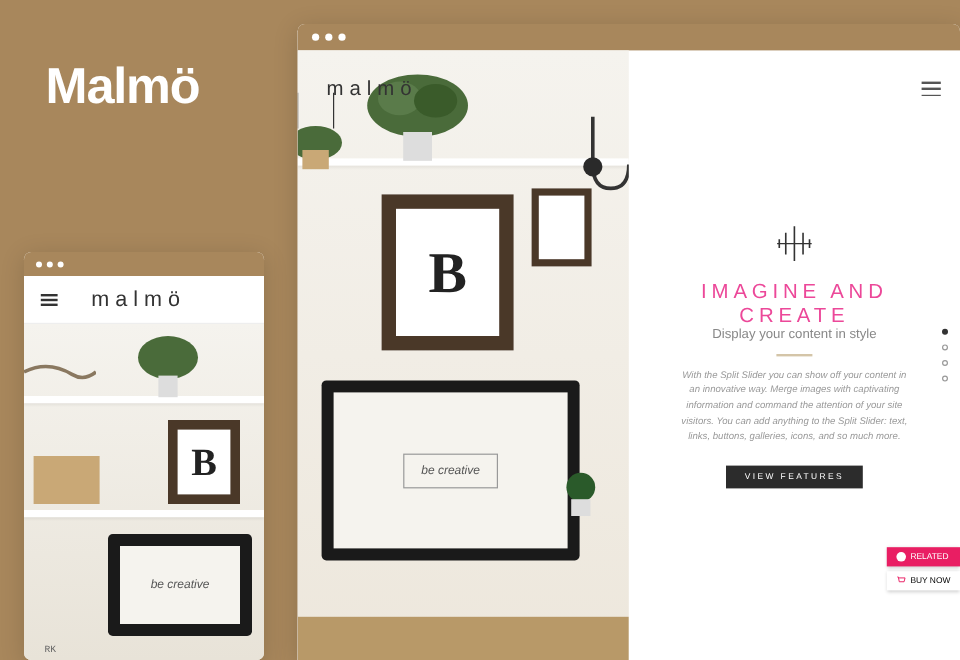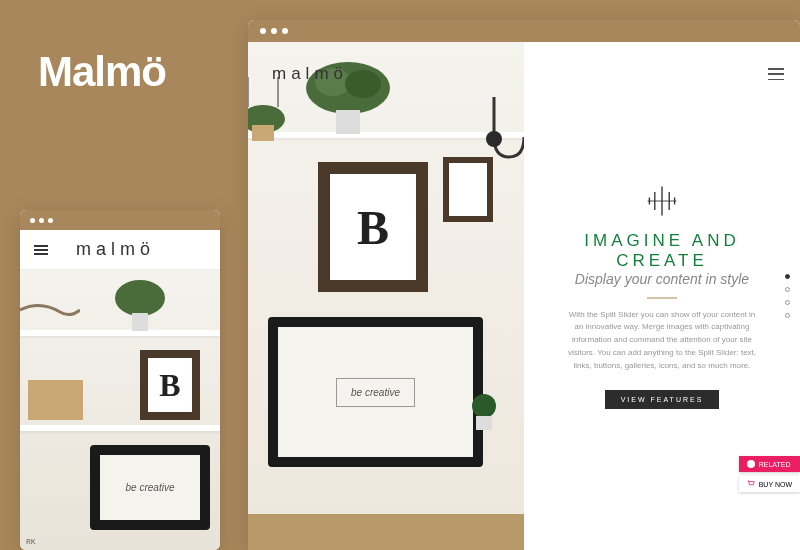--- a/index.html
+++ b/index.html
@@ -25,24 +25,24 @@
 
 .desktop-content { display: flex; height: 508px; position: relative; }
 .split-left { width: 50%; position: relative; background: linear-gradient(#f5f3ee, #ede7dc); overflow: hidden; }
 .split-right { width: 50%; padding: 30px 28px; display: flex; flex-direction: column; align-items: center; justify-content: center; position: relative; }
 
 .desktop-logo { position: absolute; top: 22px; left: 24px; font-size: 17px; letter-spacing: 5px; color: #333; font-weight: 300; z-index: 5; }
 .desktop-menu { position: absolute; top: 26px; right: 16px; width: 16px; height: 12px; display: flex; flex-direction: column; justify-content: space-between; z-index: 5; }
 .desktop-menu span { height: 1.5px; background: #555; }
 
 .crest-icon { width: 36px; height: 36px; margin-bottom: 12px; }
-.heading { font-size: 17px; letter-spacing: 4px; color: #15803d; font-weight: 400; text-align: center; }
-.subheading { font-size: 14px; font-style: italic; color: #888; margin-top: 0; }
+.heading { font-size: 17px; letter-spacing: 4px; color: #ec4899; font-weight: 400; text-align: center; }
+.subheading { font-size: 11px; color: #888; margin-top: 0; }
 .divider { width: 30px; height: 2px; background: #d4c5a8; margin: 10px 0; }
-.body-text { font-size: 8px; color: #999; text-align: center; line-height: 1.6; padding: 0 14px; }
+.body-text { font-size: 8px; font-style: italic; color: #999; text-align: center; line-height: 1.6; padding: 0 14px; }
 .cta-button { margin-top: 18px; padding: 6px 16px; background: #2c2c2c; color: #fff; font-size: 7px; letter-spacing: 2px; border: none; cursor: pointer; }
 
 .slide-dots { position: absolute; right: 10px; top: 50%; transform: translateY(-50%); display: flex; flex-direction: column; gap: 8px; }
 .slide-dots .sdot { width: 5px; height: 5px; border-radius: 50%; border: 1px solid #999; }
 .slide-dots .sdot.active { background: #333; border-color: #333; }
 
 .side-badges { position: absolute; right: 0; bottom: 58px; display: flex; flex-direction: column; gap: 4px; font-size: 7px; }
 .badge { display: flex; align-items: center; gap: 4px; padding: 4px 8px; background: #fff; box-shadow: 0 1px 3px rgba(0,0,0,0.2); }
 .badge.pink { background: #e91e63; color: #fff; }
 .badge .bicon { width: 8px; height: 8px; border-radius: 50%; background: #fff; display: inline-block; }
@@ -88,21 +88,21 @@
       <path d="M0 20 Q20 10 40 22 Q50 28 60 20" stroke="#8a7860" stroke-width="3" fill="none"></path>
     </svg>
     <div class="frame-b" style="top:80px; left:120px; width:60px; height:70px; font-size:32px; border-width:8px;">
         <span>B</span>
       </div>
     <div class="wood-box" style="top:110px; left:8px; width:55px; height:40px;"></div>
     <div class="shelf" style="top:155px;"></div>
     <div class="monitor" style="top:175px; left:70px; width:120px; height:85px;">
       <div class="monitor-screen">be creative</div>
     </div>
-    <div style="position:absolute; bottom:4px; left:6px; font-size:8px; color:#666;font-family:Liberation Mono, monospace;">RK</div>
+    <div style="position:absolute; bottom:4px; left:17px; font-size:8px; color:#666;font-family:Liberation Mono, monospace;">RK</div>
   </div>
 </div>
 
 <div class="desktop-mock">
   <div class="desktop-bar">
     <span class="dot"></span>
       <span class="dot"></span>
       <span class="dot"></span>
   </div>
   <div class="desktop-content">

